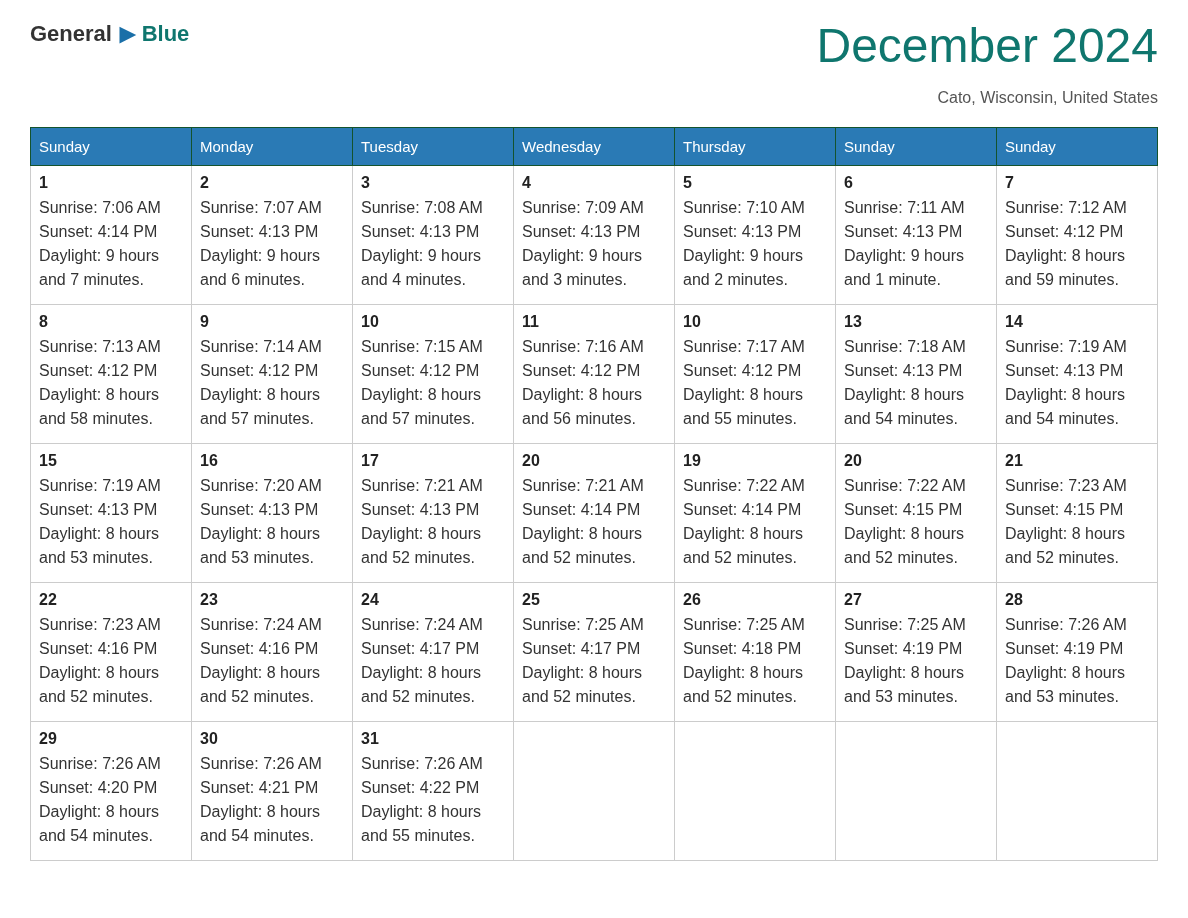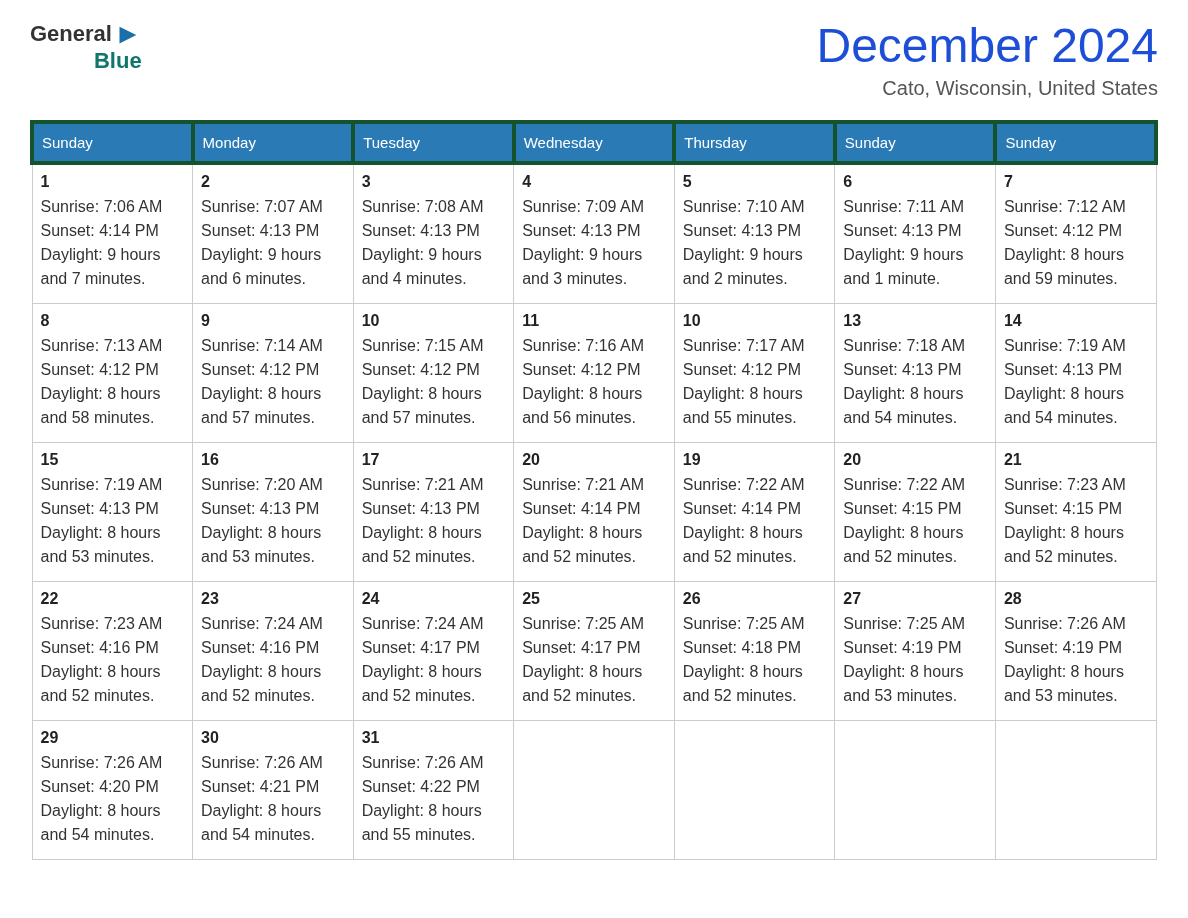--- a/index.html
+++ b/index.html
@@ -20,41 +20,41 @@
       font-size: 22px;
       font-weight: bold;
       color: #333;
     }
     .title-area {
       text-align: right;
     }
     .month-title {
       font-size: 48px;
       font-weight: normal;
-      color: #1d4ed8;
+      color: #0f766e;
       line-height: 1.1;
     }
     .location-title {
-      font-size: 20px;
+      font-size: 16px;
       color: #555;
-      margin-top: 4px;
+      margin-top: 16px;
     }
     .calendar-table {
       width: 100%;
       border-collapse: collapse;
       table-layout: fixed;
     }
     .calendar-table thead th {
       background-color: #2a7ab5;
       color: #fff;
       padding: 10px 8px;
       font-size: 15px;
       font-weight: normal;
       text-align: left;
-      border: 4px solid #14532d;
+      border: 1px solid #14532d;
     }
     .calendar-table tbody td {
       vertical-align: top;
       padding: 8px 8px 12px 8px;
       border: 1px solid #ccc;
       font-size: 13px;
       color: #333;
       background: #fff;
       min-height: 90px;
     }
@@ -68,22 +68,22 @@
     .day-info {
       font-size: 16px;
       color: #333;
       line-height: 1.5;
     }
     .empty-cell {
       background: #fff;
     }
     .logo-wrapper {
       display: flex;
-      flex-direction: column;
-      align-items: flex-end;
+      flex-direction: row;
+      align-items: center;
     }
     .logo-line1 {
       display: flex;
       align-items: center;
     }
     .logo-chevron {
       color: #1a6fa8;
       font-size: 28px;
       margin-left: 2px;
       line-height: 1;

